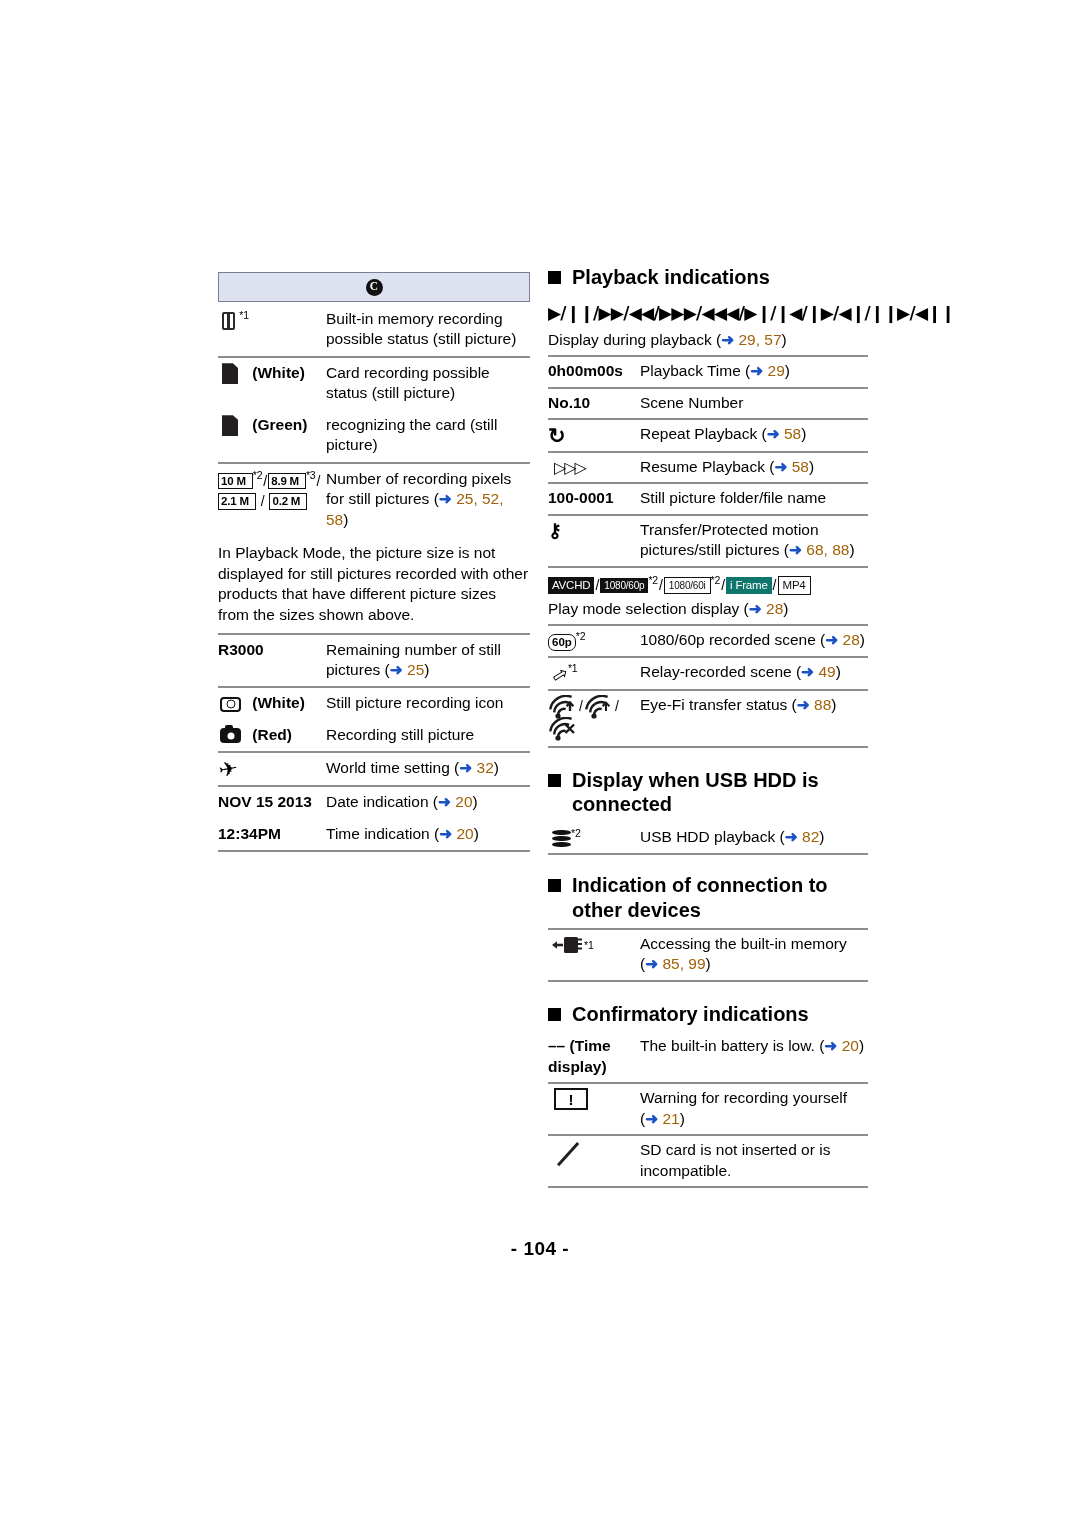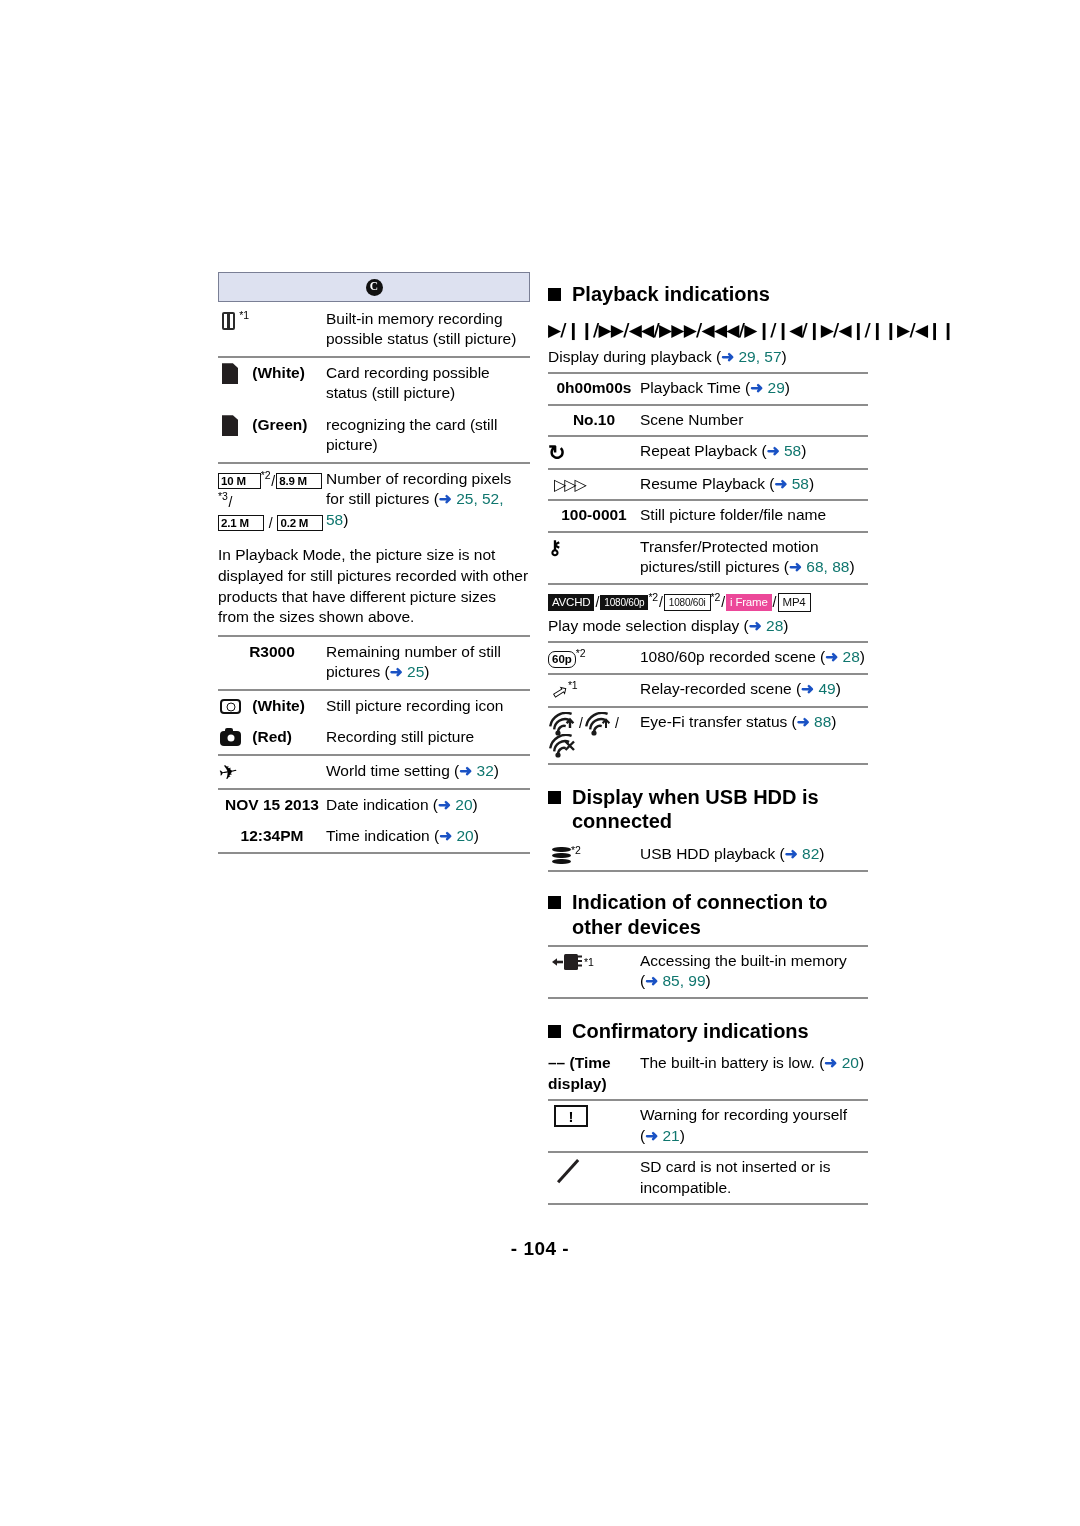--- a/index.html
+++ b/index.html
@@ -22,45 +22,45 @@
   }
 
   
   .col-left {
     position: absolute;
     left: 218px; top: 272px;
     width: 312px;
   }
   .col-right {
     position: absolute;
-    left: 548px; top: 282px;
+    left: 548px; top: 265px;
     width: 320px;
   }
 
   
   .tbl { width: 100%; border-collapse: collapse; }
   .tbl td {
     vertical-align: top;
     padding: 5px 0 6px 0;
     font-size: 15.5px;
     line-height: 1.32;
   }
   .rule-top { border-top: 2.5px solid #8d8d8d; }
   .cell-icon { width: 108px; padding-right: 4px; }
   .cell-icon-r { width: 92px; padding-right: 4px; }
   .cell-desc { }
-  .b { font-weight: bold; text-align: center; }
+  .b { font-weight: bold; }
 
   .sup {
     font-size: 10.5px;
     vertical-align: super;
     font-weight: normal;
     letter-spacing: -0.2px;
   }
-  .pg { color: #0f766e; }
+  .pg { color: #a16207; }
   .arrowlink { color: #1a52c4; font-weight: bold; }
 
   
   .hdr-band {
     background: #dde1f0;
     border: 1.5px solid #7a7f95;
     height: 30px;
     display: flex;
     align-items: center;
     justify-content: center;
@@ -138,21 +138,21 @@
     width: 16px; height: 21px;
     background: #231f20;
     margin-left: 4px;
     clip-path: polygon(0 0, 68% 0, 100% 22%, 100% 100%, 0 100%);
   }
 
   
   .pxbadge {
     display: inline-block;
     border: 1.6px solid #111;
-    padding: 0px 14px 0px 2px;
+    padding: 0px 6px 0px 2px;
     font-size: 11.5px;
     font-weight: bold;
     line-height: 1.25;
     background: #fff;
     letter-spacing: -0.2px;
   }
 
   
   .ico-cam-out {
     width: 21px; height: 15px;
@@ -222,21 +222,21 @@
   .fmt {
     display: inline-block;
     font-size: 11.5px;
     font-weight: normal;
     padding: 1.5px 4px;
     line-height: 1.15;
     vertical-align: middle;
     letter-spacing: -0.2px;
   }
   .fmt-dark { background: #111; color: #fff; }
-  .fmt-gray { background: #ec4899; color: #fff; }
+  .fmt-gray { background: #0f766e; color: #fff; }
   .fmt-out  { background: #fff; color: #111; border: 1.5px solid #111; }
   .fmt-sm   { font-size: 10px; }
   .slash { font-size: 14px; padding: 0 1px; vertical-align: middle; }
 
   .badge60p {
     display: inline-block;
     border: 1.6px solid #111;
     border-radius: 7px;
     font-size: 11.5px;
     font-weight: bold;

